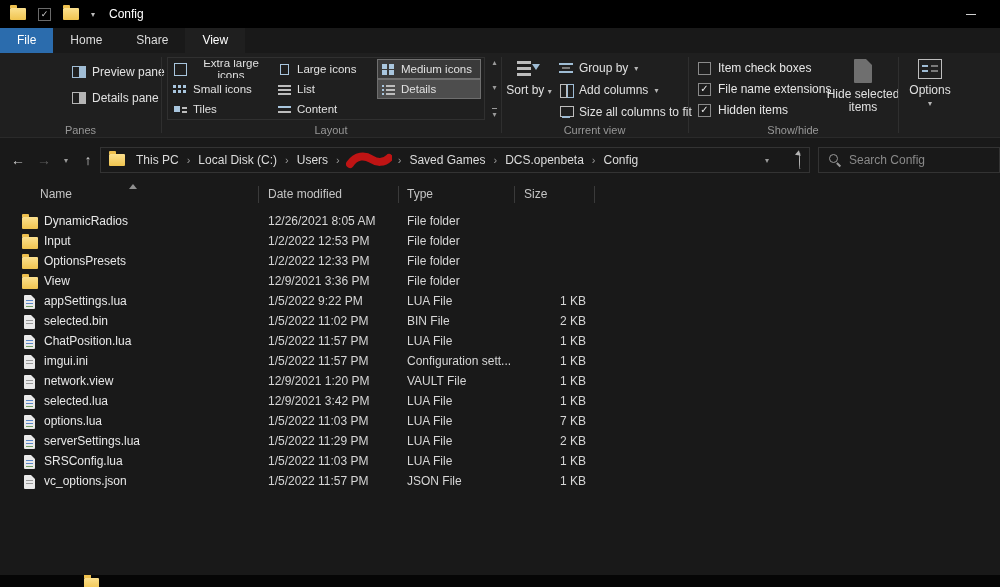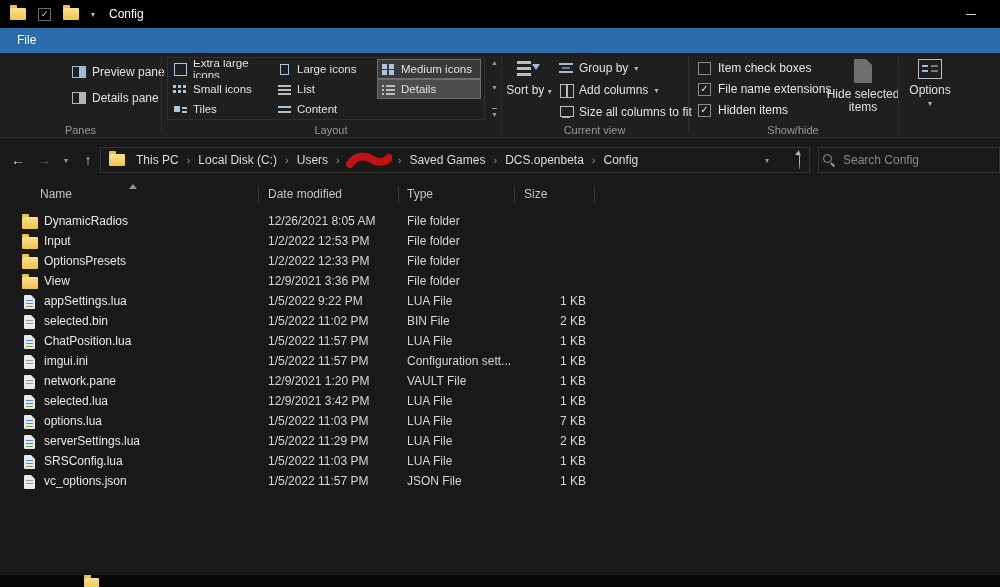--- a/index.html
+++ b/index.html
@@ -15,21 +15,21 @@
   .qat { display:flex; align-items:center; gap:12px; padding-left:10px; }
   .mini-folder { width:16px; height:12px; background:linear-gradient(#fbe08e,#f0c44f); border-radius:1px; position:relative; }
   .mini-folder::before { content:""; position:absolute; top:-3px; left:0; width:7px; height:3px; background:#eec04e; border-radius:1px 1px 0 0; }
   .qat-check { width:13px; height:13px; border:1px solid #6a6a6a; color:#cfcfcf; font-size:9px; display:flex; align-items:center; justify-content:center; }
   .qat-dd { color:#bdbdbd; font-size:8px; }
   .win-title { margin-left:14px; color:#fff; }
   .min-btn { position:absolute; right:8px; top:0; width:42px; height:28px; display:flex; align-items:center; justify-content:center; }
   .min-glyph { width:10px; height:1px; background:#d0d0d0; }
 
   
-  .tabstrip { position:absolute; top:28px; left:0; right:0; height:25px; background:#191919; display:flex;flex-direction:column; }
+  .tabstrip { position:absolute; top:28px; left:0; right:0; height:25px; background:#191919; display:flex; }
   .tab { padding:0 17px; line-height:25px; color:#dcdcdc; }
   .tab.file { background:#2b6cad; color:#fff; }
   .tab.active { background:#1f1f1f; color:#fff; }
 
   
   .ribbon { position:absolute; top:53px; left:0; right:0; height:85px; background:#1f1f1f; border-bottom:1px solid #2a2a2a; }
   .rgroup { position:absolute; top:0; height:85px; }
   .g-panes { left:0; width:161px; }
   .g-layout { left:161px; width:340px; }
   .g-current { left:501px; width:187px; }
@@ -71,21 +71,21 @@
   .size-all-columns-icon::after { left:3px; top:10px; width:8px; height:2px; background:#9fbcd4; }
   .hide-selected-icon { width:18px; height:24px; background:#6f6f6f; position:relative; border-radius:1px; }
   .hide-selected-icon::before { content:""; position:absolute; top:0; right:0; border-left:6px solid transparent; border-top:6px solid #1f1f1f; }
   .options-icon { width:24px; height:20px; border:1px solid #bdbdbd; position:relative; }
   .options-icon::before { content:""; position:absolute; left:3px; top:5px; width:6px; height:2px; background:#9fbcd4; box-shadow:0 5px #9fbcd4; }
   .options-icon::after { content:""; position:absolute; left:12px; top:5px; width:7px; height:2px; background:#7a7a7a; box-shadow:0 5px #7a7a7a; }
 
   
   .gallery { position:absolute; left:6px; top:4px; width:318px; height:63px; border:1px solid #303030;
              display:grid; grid-template-columns:repeat(3,104px); grid-auto-rows:20px; align-content:start; padding:1px; }
-  .gitem { display:flex; align-items:center; gap:5px; padding:8px 3px; font-size:11.5px; color:#e0e0e0; border:1px solid transparent; overflow:hidden; }
+  .gitem { display:flex; align-items:center; gap:5px; padding:8px 3px; font-size:11.5px; color:#e0e0e0; border:1px solid transparent; overflow:hidden;text-align:center; }
   .gitem.highlighted { background:#3a3a3a; border-color:#707070; }
   .gitem.selected { background:#4d4d4d; border-color:#6e6e6e; }
   .li-ico { width:15px; height:13px; position:relative; flex:none; }
   .li-ico::before,.li-ico::after { content:""; position:absolute; }
   .ic-xl::before { inset:0 1px; border:1px solid #a9c6de; }
   .ic-lg::before { inset:1px 3px; border:1px solid #a9c6de; }
   .ic-md::before { left:1px; top:1px; width:5px; height:5px; background:#a9c6de; box-shadow:7px 0 #a9c6de,0 6px #a9c6de,7px 6px #a9c6de; }
   .ic-sm::before { left:0; top:2px; width:3px; height:3px; background:#a9c6de; box-shadow:5px 0 #a9c6de,10px 0 #a9c6de,0 5px #a9c6de,5px 5px #a9c6de,10px 5px #a9c6de; }
   .ic-list::before { left:1px; top:2px; width:13px; height:2px; background:#bdbdbd; box-shadow:0 4px #bdbdbd,0 8px #bdbdbd; }
   .ic-details::before { left:1px; top:2px; width:2px; height:2px; background:#a9c6de; box-shadow:0 4px #a9c6de,0 8px #a9c6de; }
@@ -112,21 +112,21 @@
   .nb-up { left:77px; width:22px; }
   .addrbox { position:absolute; left:100px; top:8px; width:710px; height:26px; background:#191919; border:1px solid #333; display:flex; align-items:center; padding-left:8px; }
   .crumbs { display:flex; align-items:center; }
   .crumb { padding:0 3px; color:#dcdcdc; white-space:nowrap; }
   .csep { padding:0 5px; color:#9a9a9a; font-size:11px; }
   .scribble { position:relative; top:2px; margin:0 -2px; }
   .addr-dd { position:absolute; right:32px; top:0; height:24px; width:20px; display:flex; align-items:center; justify-content:center; font-size:8px; color:#9a9a9a; }
   .addr-refresh { position:absolute; right:8px; top:6px; }
   .refresh-icon { width:11px; height:11px; border:1.5px solid #b5b5b5; border-right-color:transparent; border-radius:50%; position:relative; transform:rotate(25deg); }
   .refresh-icon::after { content:""; position:absolute; right:-4px; top:-2px; border:3px solid transparent; border-left:5px solid #b5b5b5; transform:rotate(40deg); }
-  .searchbox { position:absolute; left:818px; top:8px; width:182px; height:26px; background:#191919; border:1px solid #333; display:flex; align-items:center; gap:7px; padding-left:3px; }
+  .searchbox { position:absolute; left:818px; top:8px; width:182px; height:26px; background:#191919; border:1px solid #333; display:flex; align-items:center; gap:7px; padding-left:9px; }
   .search-icon { width:14px; height:14px; position:relative; flex:none; }
   .search-icon::before { content:""; position:absolute; left:1px; top:1px; width:7px; height:7px; border:1.5px solid #9a9a9a; border-radius:50%; }
   .search-icon::after { content:""; position:absolute; left:9px; top:9px; width:5px; height:1.5px; background:#9a9a9a; transform:rotate(45deg); transform-origin:left center; }
   .searchbox input { background:transparent; border:none; outline:none; color:#ddd; font-family:inherit; font-size:12px; width:130px; }
   .searchbox input::placeholder { color:#8a8a8a; }
 
   
   .colheaders { position:absolute; top:182px; left:0; right:0; height:24px; color:#c5c5c5; }
   .colheaders span.hlabel { position:absolute; line-height:24px; }
   .h-name { left:40px; } .h-date { left:268px; } .h-type { left:407px; } .h-size { left:524px; }
@@ -421,21 +421,21 @@
       </span>
     <span class="c-name">imgui.ini</span>
     <span class="c-date">1/5/2022 11:57 PM</span>
     <span class="c-type">Configuration sett...</span>
     <span class="c-size">1 KB</span>
   </div>
     <div class="frow">
     <span class="fico-wrap">
         <span class="fico t-file"></span>
       </span>
-    <span class="c-name">network.pane</span>
+    <span class="c-name">network.view</span>
     <span class="c-date">12/9/2021 1:20 PM</span>
     <span class="c-type">VAULT File</span>
     <span class="c-size">1 KB</span>
   </div>
     <div class="frow">
     <span class="fico-wrap">
         <span class="fico t-lua-file"></span>
       </span>
     <span class="c-name">selected.lua</span>
     <span class="c-date">12/9/2021 3:42 PM</span>

